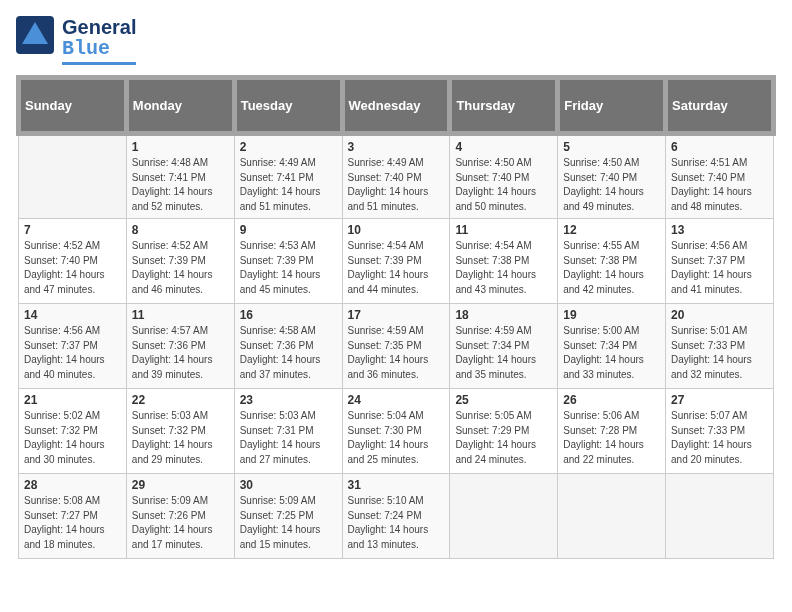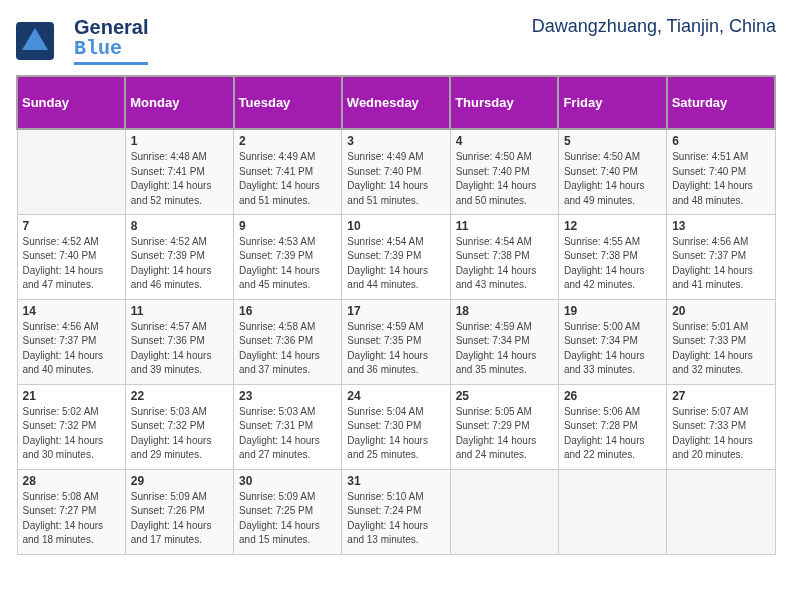--- a/index.html
+++ b/index.html
@@ -40,26 +40,26 @@
       font-size: 18px;
       color: #1a3a6b;
       font-weight: normal;
     }
     table {
       width: 100%;
       border-collapse: collapse;
       table-layout: fixed;
     }
     thead tr th {
-      background: #a21caf;
+      background: #737373;
       color: #fff;
       padding: 18px 4px;
       font-size: 13px;
       text-align: left;
-      border: 2px solid #a3a3a3;
+      border: 5px solid #a3a3a3;
     }
     tbody tr td {
       border: 1px solid #ccc;
       vertical-align: top;
       padding: 4px 5px;
       font-size: 10.5px;
       color: #333;
       height: 85px;
     }
     tbody tr:nth-child(odd) td {
@@ -81,35 +81,34 @@
     }
     .empty-cell {
       background: #f5f5f5 !important;
     }
   </style>
 </head>
 <body>
 
 <div class="header-area">
   <div class="logo">
-    <div style="display:flex;align-items:center;gap:20px;">
+    <div style="display:flex;align-items:flex-start;gap:8px;">
       <svg width="38" height="38" viewBox="0 0 38 38">
         <rect x="0" y="0" width="38" height="38" fill="#1a3a6b" rx="4"></rect>
         <polygon points="19,6 32,28 6,28" fill="#4a90d9"></polygon>
         <rect x="10" y="22" width="18" height="4" fill="#4a90d9"></rect>
       </svg>
       <div>
         <div style="font-size:20px;font-weight:bold;color:#1a3a6b;line-height:1.1;">General</div>
         <div style="font-size:20px;font-weight:bold;color:#4a90d9;line-height:1.1;font-family:Liberation Mono, monospace;">Blue</div>
         <div class="logo-underline"></div>
       </div>
     </div>
   </div>
   <div class="title-area">
-    <div class="location-title">Dawangzhuang, Tianjin, China</div>
   </div>
 </div>
 
 <table>
   <thead>
     <tr>
     <th>Sunday</th>
         <th>Monday</th>
         <th>Tuesday</th>
         <th>Wednesday</th>

